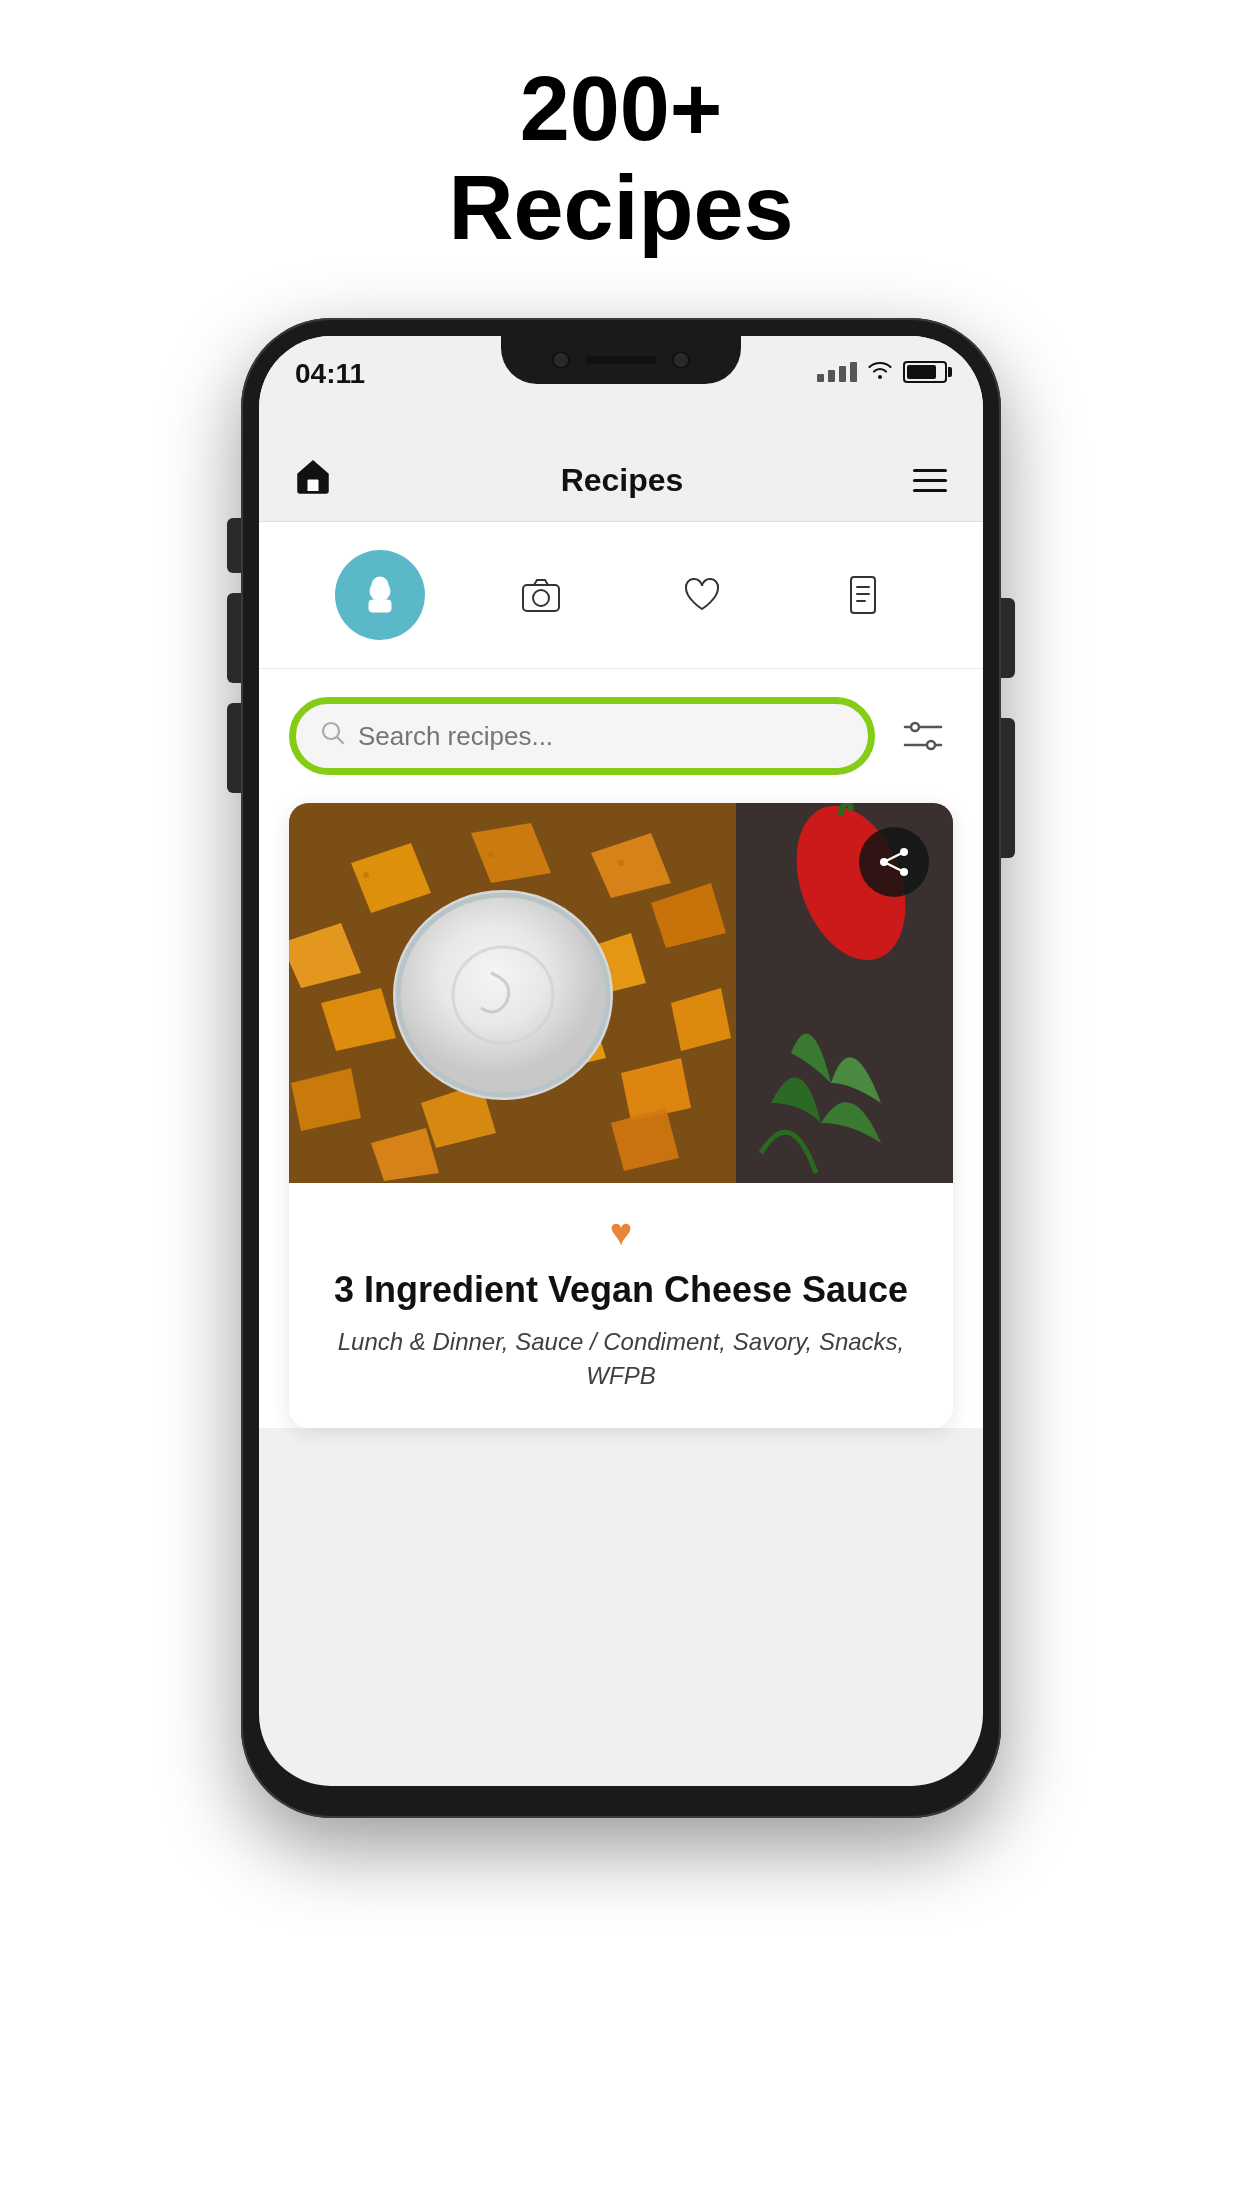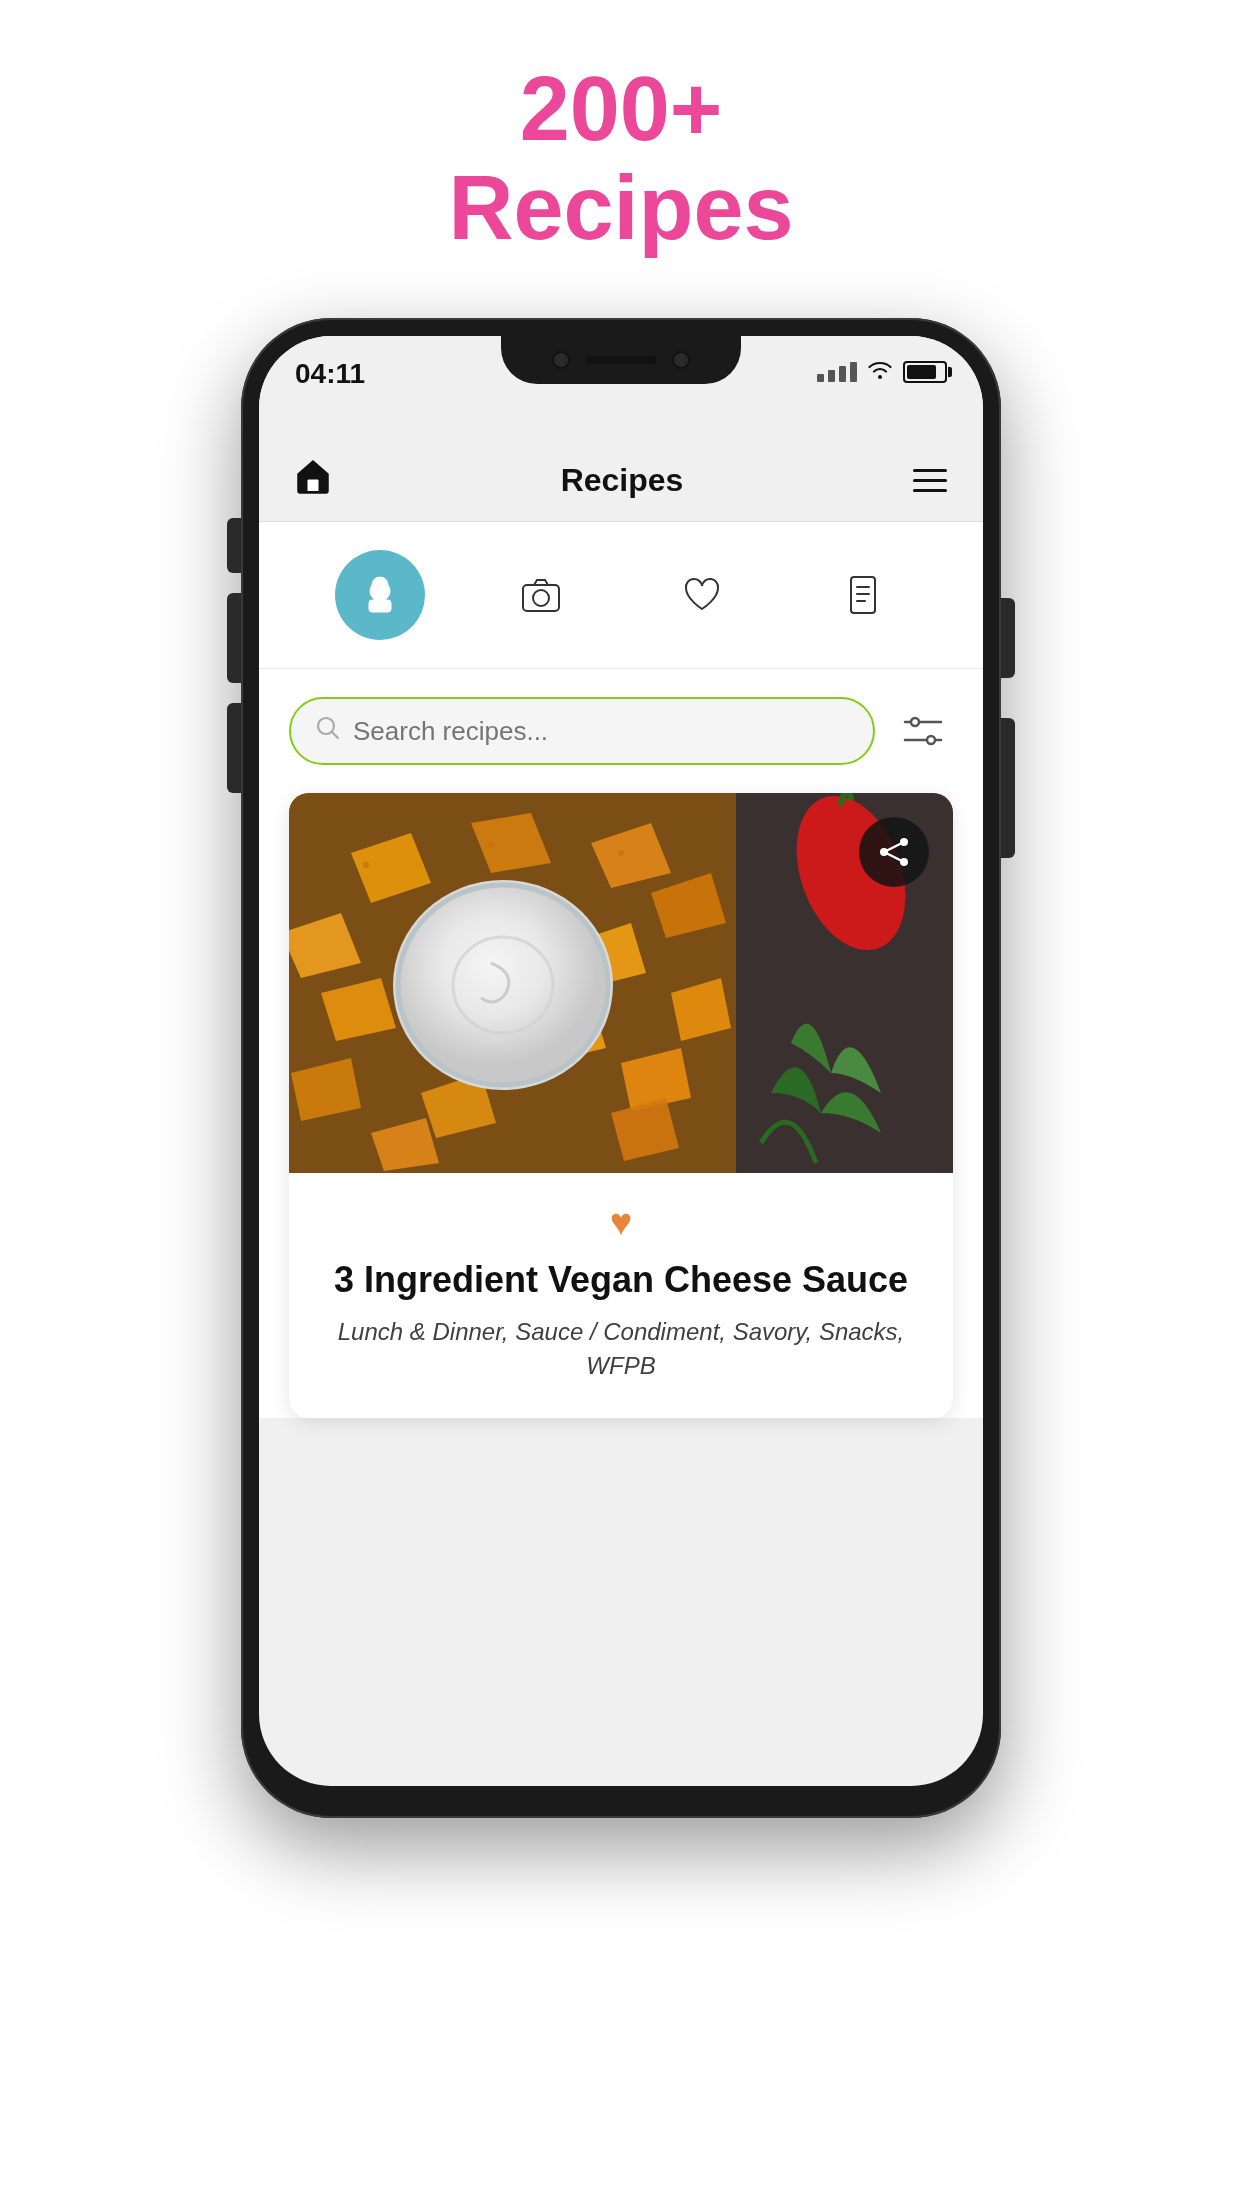--- a/index.html
+++ b/index.html
@@ -16,21 +16,21 @@
     }
 
     .page-header {
       text-align: center;
       padding: 60px 0 40px 0;
     }
 
     .page-title {
       font-size: 90px;
       font-weight: 900;
-      color: #ec4899;
+      color: #000000;
       line-height: 1.1;
     }
 
     
     .phone-wrapper {
       display: flex;
       justify-content: center;
       align-items: flex-start;
       width: 100%;
       padding-top: 20px;
@@ -266,21 +266,21 @@
     }
 
     .search-input-wrapper {
       flex: 1;
       display: flex;
       align-items: center;
       background: #f5f5f5;
       border-radius: 50px;
       padding: 16px 24px;
       gap: 12px;
-      border: 2px solid #84cc16;
+      border: 7px solid #84cc16;
     }
 
     .search-icon-inner {
       color: #aaa;
       font-size: 24px;
     }
 
     .search-input {
       flex: 1;
       border: none;

